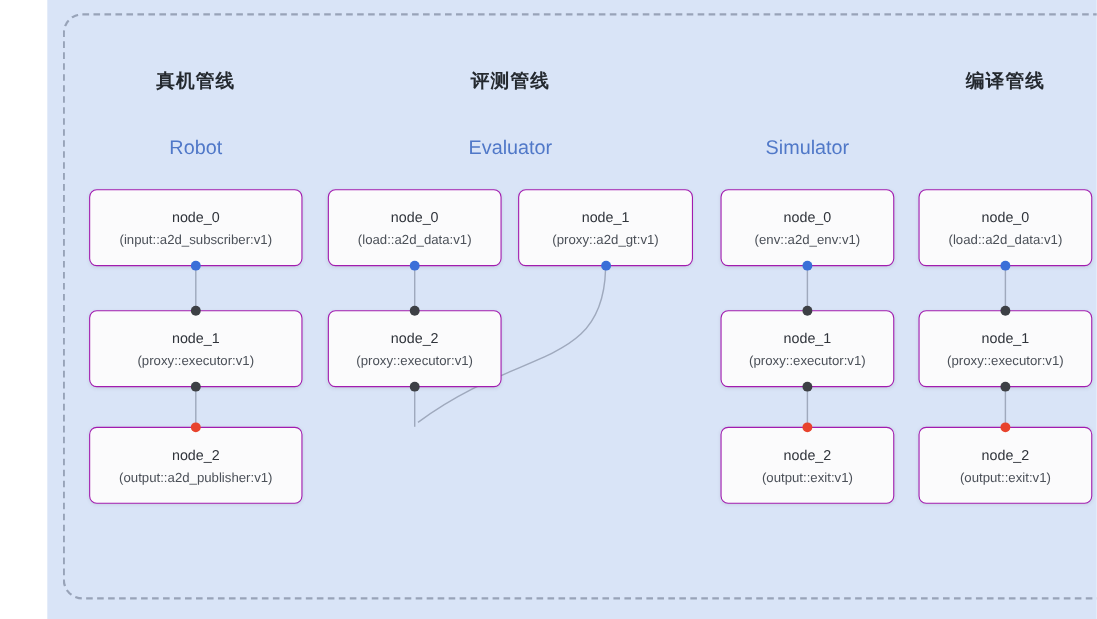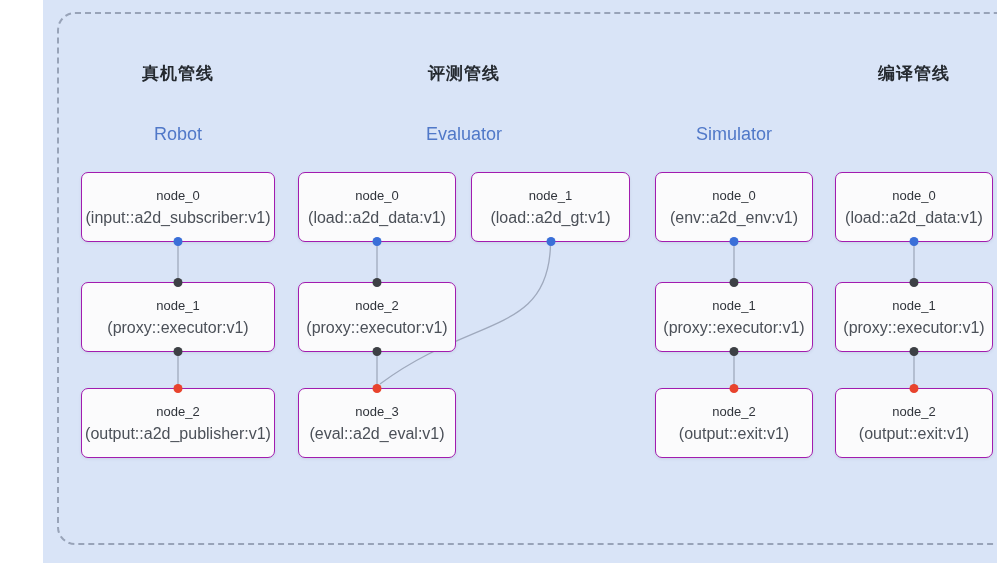--- a/index.html
+++ b/index.html
@@ -42,21 +42,21 @@
     border: 1px solid #a21caf;
     border-radius: 7px;
     box-shadow: 0 1px 3px rgba(60,70,90,.10);
     display: flex;
     flex-direction: column;
     align-items: center;
     justify-content: center;
     gap: 6px;
   }
   .node-name { font-size: 13px; color: #30343b; }
-  .node-type { font-size: 16px; color: #4b5058; }
+  .node-type { font-size: 12px; color: #4b5058; }
   .port {
     position: absolute;
     width: 9px; height: 9px;
     border-radius: 50%;
     left: 50%;
     transform: translateX(-50%);
   }
   .port.top { top: -5px; }
   .port.bottom { bottom: -5px; }
   .port.blue { background: #3a6fd8; }
@@ -110,33 +110,28 @@
     <span class="port top red"></span>
   </div>
 
   <div class="node" style="left:255px; top:172px; width:158px;">
     <div class="node-name">node_0</div>
     <div class="node-type">(load::a2d_data:v1)</div>
     <span class="port bottom blue"></span>
   </div>
   <div class="node" style="left:428px; top:172px; width:159px;">
     <div class="node-name">node_1</div>
-    <div class="node-type">(load::a2d_gt:v1)</div>
+    <div class="node-type">(proxy::a2d_gt:v1)</div>
     <span class="port bottom blue"></span>
   </div>
   <div class="node" style="left:255px; top:282px; width:158px;">
     <div class="node-name">node_2</div>
     <div class="node-type">(proxy::executor:v1)</div>
     <span class="port top dark"></span>
     <span class="port bottom dark"></span>
-  </div>
-  <div class="node" style="left:255px; top:388px; width:158px;">
-    <div class="node-name">node_3</div>
-    <div class="node-type">(eval::a2d_eval:v1)</div>
-    <span class="port top red"></span>
   </div>
 
   <div class="node" style="left:612px; top:172px; width:158px;">
     <div class="node-name">node_0</div>
     <div class="node-type">(env::a2d_env:v1)</div>
     <span class="port bottom blue"></span>
   </div>
   <div class="node" style="left:612px; top:282px; width:158px;">
     <div class="node-name">node_1</div>
     <div class="node-type">(proxy::executor:v1)</div>

